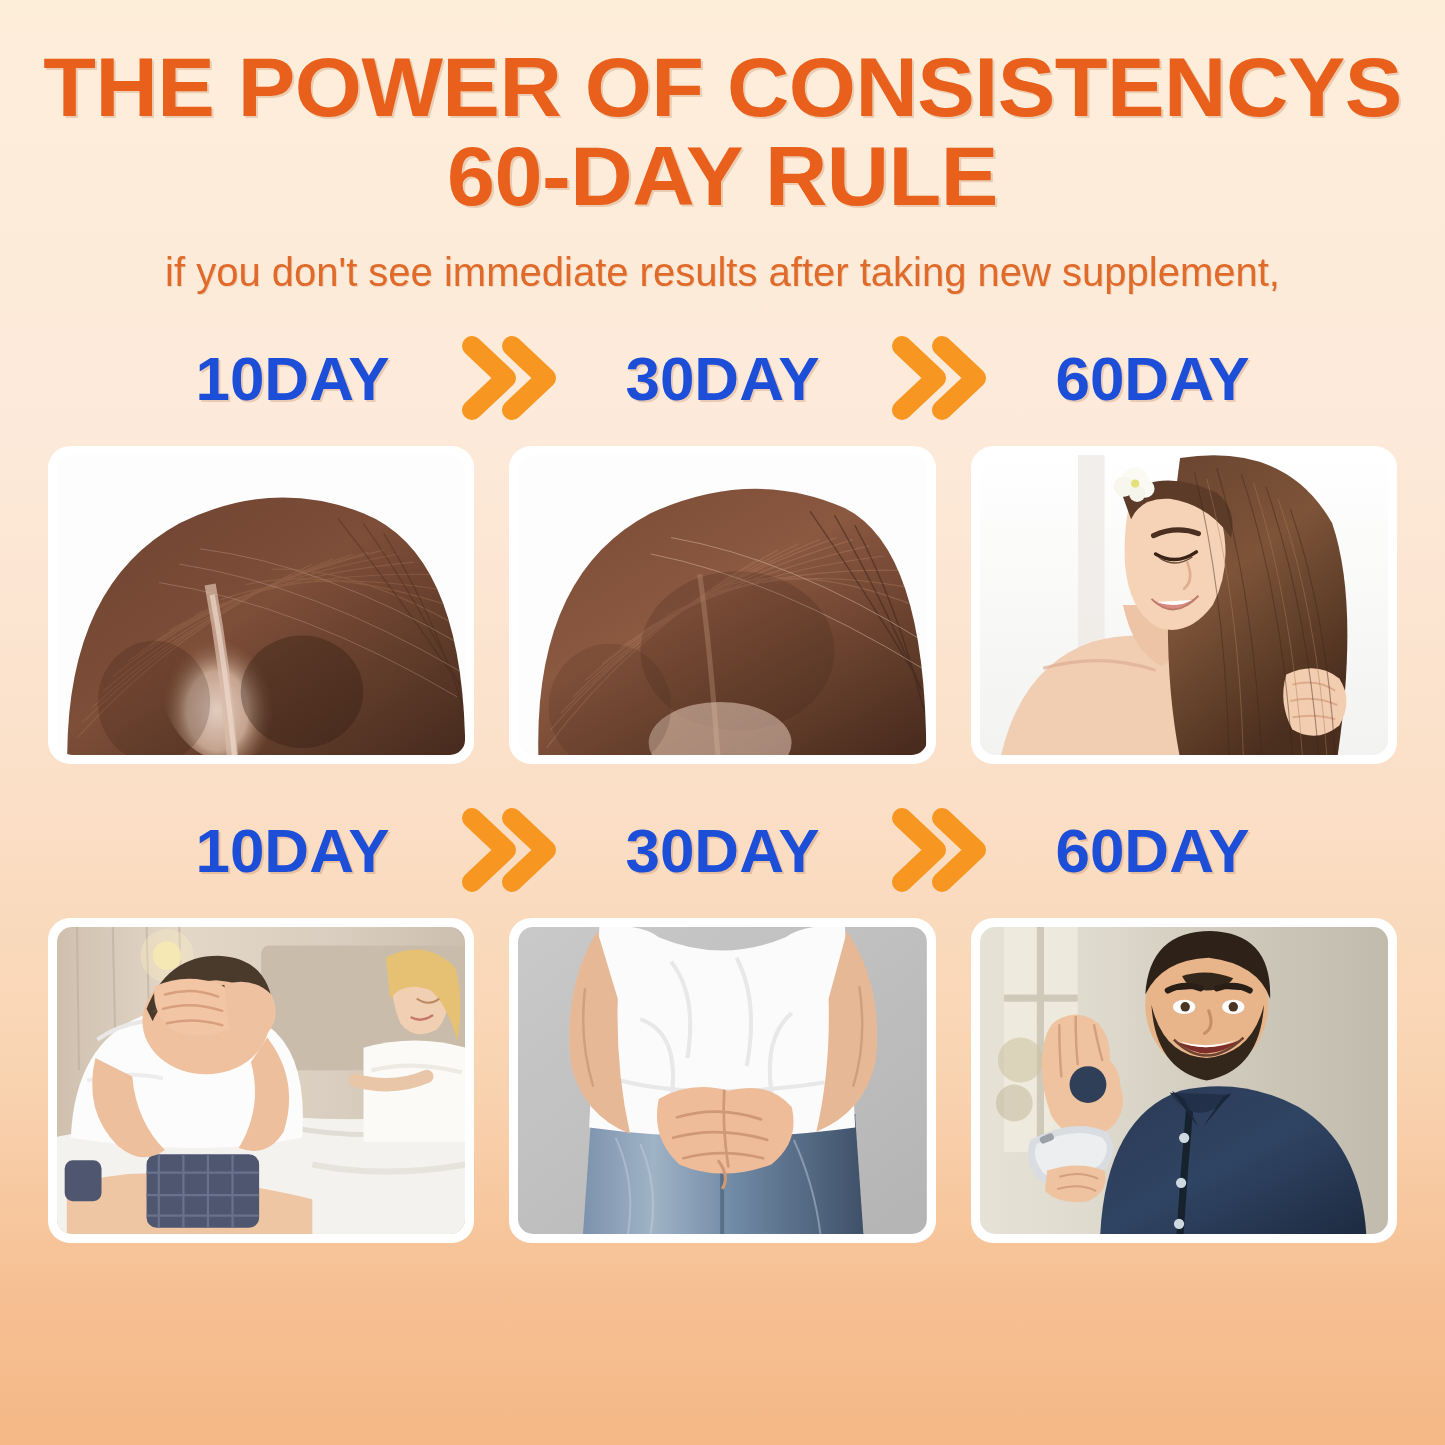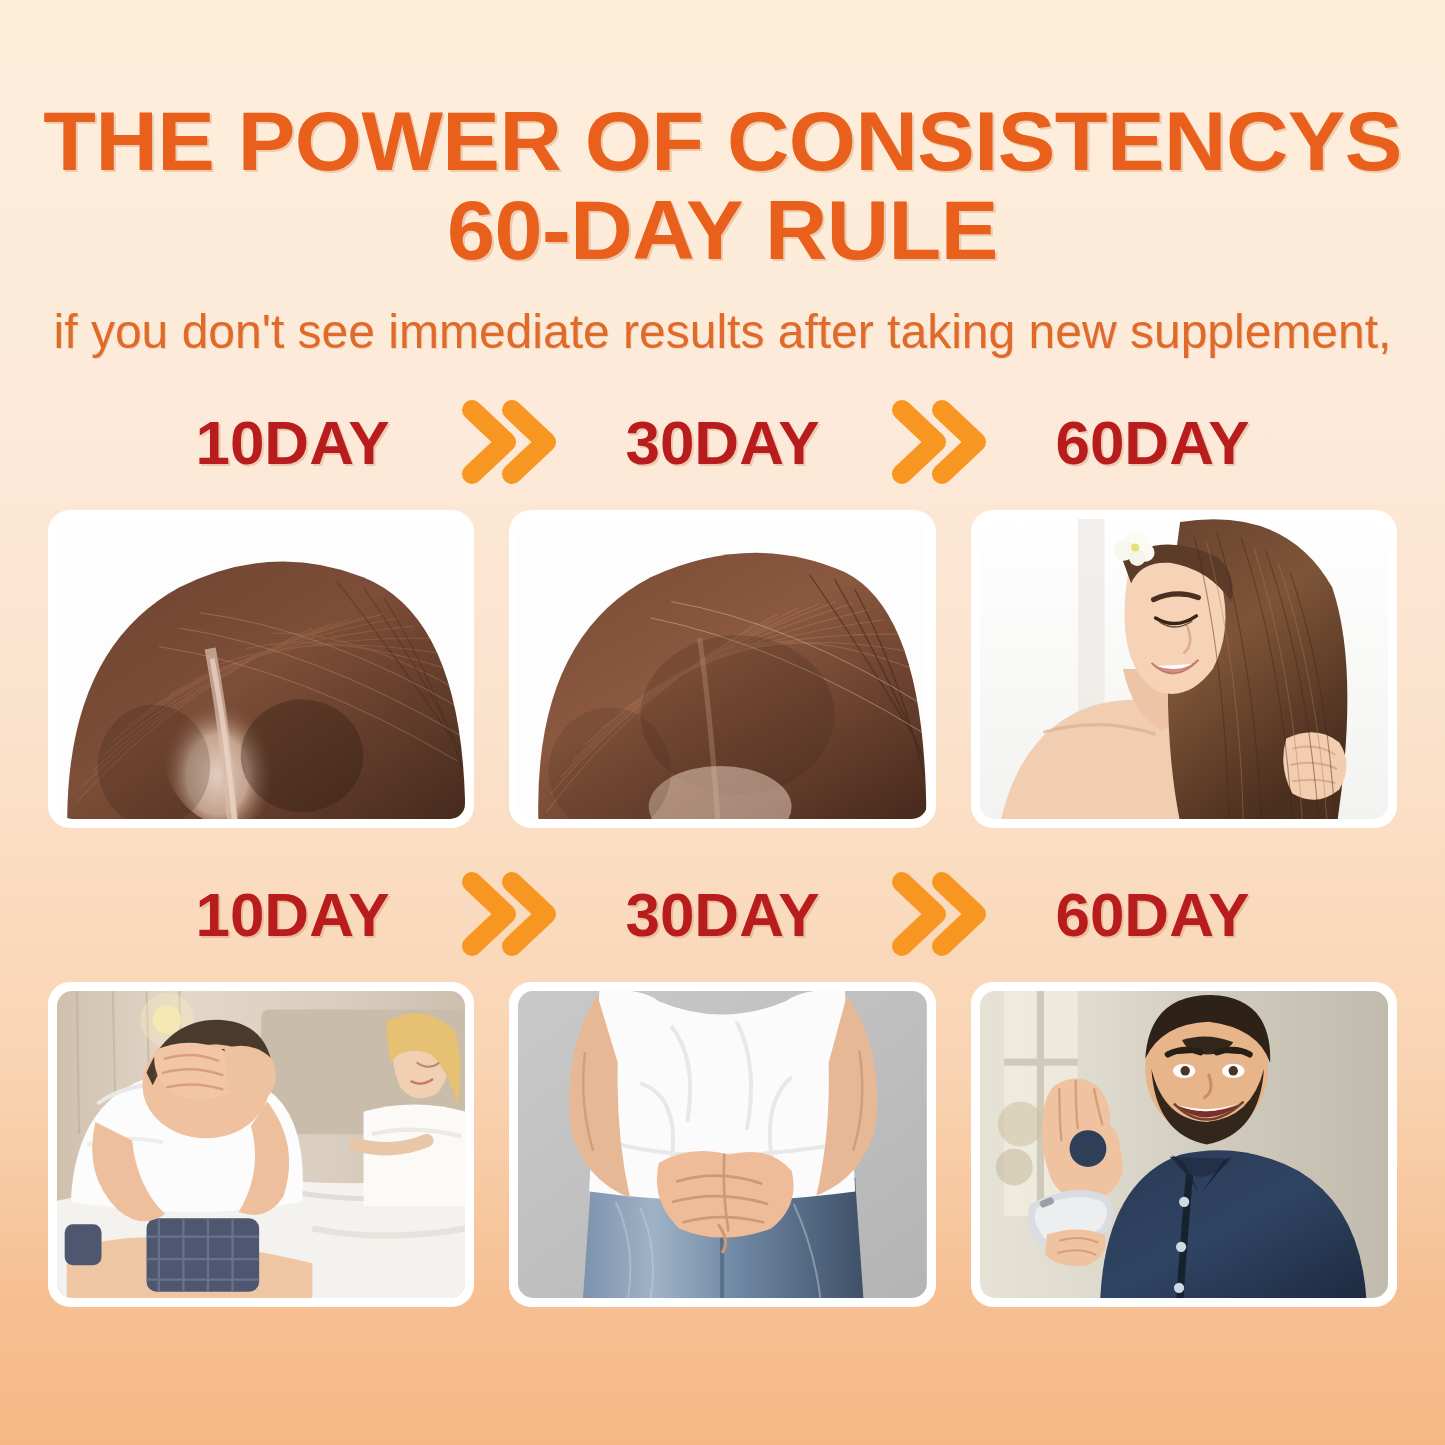--- a/index.html
+++ b/index.html
@@ -16,39 +16,39 @@
         #fdeeda 0%,
         #fdeada 28%,
         #fbe2cc 50%,
         #f9d4b2 74%,
         #f6bf92 90%,
         #f5b886 100%);
     position:relative;
   }
 
   
-  .header { padding-top:102px; text-align:center; }
+  .header { padding-top:48px; text-align:center; }
 
   .title-line {
     font-family:"Liberation Sans Narrow","Liberation Sans", sans-serif;
     font-weight:bold;
     color:#e8601c;
     font-size:83px;
     line-height:0.97;
     letter-spacing:-0.5px;
     transform:scaleX(1.04);
     text-shadow:2px 2px 0 rgba(170,90,35,0.22);
     white-space:nowrap;
   }
   .title-line-2 { font-size:83px; margin-top:8px; }
 
   .subtitle {
     margin-top:30px;
     color:#e06a2a;
-    font-size:48px;
+    font-size:40px;
     line-height:1.28;
     font-weight:400;
     text-shadow:1px 1px 0 rgba(180,100,40,0.18);
   }
 
   
   .steps {
     display:flex;
     align-items:center;
     justify-content:center;
@@ -56,21 +56,21 @@
     padding:0 52px;
   }
   .steps.row2 { margin-top:40px; }
 
   .step-label {
     flex:0 0 300px;
     text-align:center;
     font-family:"Liberation Sans Narrow","Liberation Sans", sans-serif;
     font-weight:bold;
     font-size:62px;
-    color:#b91c1c;
+    color:#1d4ed8;
     letter-spacing:0px;
     text-shadow:2px 2px 0 rgba(170,90,35,0.22);
   }
 
   .chevrons {
     flex:0 0 130px;
     display:flex;
     align-items:center;
     justify-content:center;
   }

